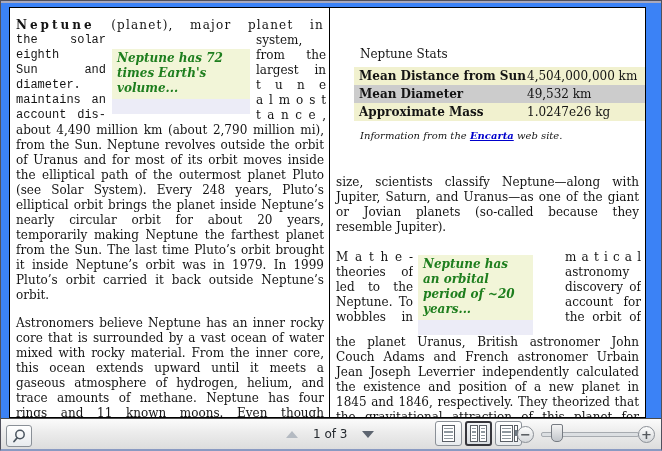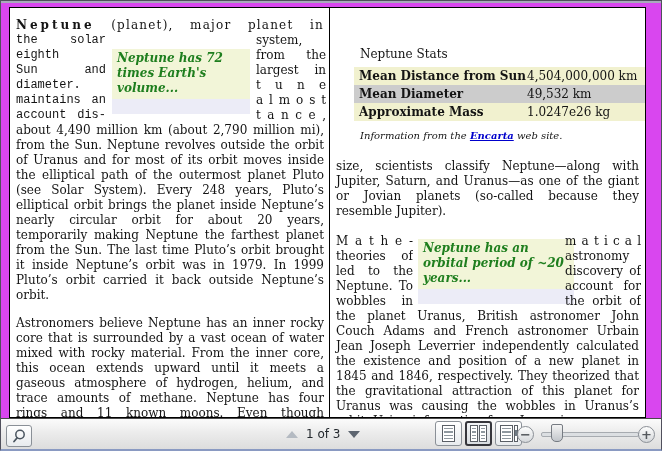--- a/index.html
+++ b/index.html
@@ -1,17 +1,17 @@
 <!DOCTYPE html>
 <html lang="en"><head>
 <meta charset="utf-8">
 <style>
   html,body{margin:0;padding:0;background:#d8d8d8;}
   .window{
-    position:relative; width:662px; height:451px; background:#d946ef;
+    position:relative; width:662px; height:451px; background:#3b82f6;
     box-sizing:border-box; border:1px solid #50505c; border-bottom:2px solid #8a9ac2;
     box-shadow: inset 0 2px 0 #a9a9bd;
     font-family:"DejaVu Serif", serif; overflow:hidden;
   }
   
   .page{
     position:absolute; top:6px; height:411px; background:#fff;
     border:1px solid #000; box-sizing:border-box; overflow:hidden;
   }
   .page-left{left:8px; width:322px;}
@@ -23,55 +23,55 @@
   }
   .heading-line{text-align:justify; text-align-last:justify; letter-spacing:1.2px;}
   .heading-word{font-weight:bold; letter-spacing:3px;}
   
   .band{display:flex; align-items:flex-start;}
   .band-col{flex:none;}
   .band-line{height:15px; overflow:hidden; text-align:justify; text-align-last:justify;}
   .pl-left{width:90px;font-family:Liberation Mono, monospace;} .pl-mid{width:150px;} .pl-right{width:70px;}
   .pr-left{width:77px;} .pr-mid{width:152px;} .pr-right{width:76px;}
   .pullquote{margin:16px 4px 0 6px; width:138px;}
-  .pullquote.q2{margin-top:5px; width:156px; margin-left:5px;}
+  .pullquote.q2{margin-top:5px; width:115px; margin-left:5px;}
   .pullquote-text{
     background:#f2f5d8; color:#1e7e1e; font-weight:bold; font-style:italic;
     padding:2px 5px 3px 5px; font-size:12px; line-height:15px; text-align:left; text-align-last:left;
   }
   .pullquote-shadow{background:#ececf7; height:15px;}
   .para{margin:0; text-align:justify;}
   .para.gap{margin-top:13px;}
   
   .stats-block{margin:34px 0 0 18px; width:282px;}
   .stats-title{margin:0 0 5px 6px; text-align:left; text-align-last:left;}
   .stats-table{width:298px;border-radius:14px;}
   .stats-row{display:flex; height:18px; align-items:center; overflow:hidden;}
   .stats-row.yellow{background:#f1f1cf;}
   .stats-row.gray{background:#cccccc;}
   .stats-label{flex:none; width:168px; font-weight:bold; padding-left:5px; white-space:nowrap; overflow:hidden;}
   .stats-value{flex:1; white-space:nowrap; overflow:hidden;}
   .stats-caption{margin:7px 0 0 6px; font-style:italic; font-size:10px; text-align:left; text-align-last:left;}
   .encarta-link{color:#0000cc; font-weight:bold; text-decoration:underline; cursor:pointer;}
-  .rp-para1{margin-top:16px;}
+  .rp-para1{margin-top:32px;}
   .rp-band{margin-top:15px;}
   
   .toolbar{
     position:absolute; left:0; right:0; bottom:0; height:30px;
     background:linear-gradient(#fbfbfb,#ececec 45%,#dddddd);
     border-top:1px solid #4a4a4a;
     font-family:"DejaVu Sans", sans-serif; font-size:12px; color:#24292e;
   }
   .tb-btn{
     position:absolute; box-sizing:border-box; border:1px solid #8a9097; border-radius:3px;
     background:linear-gradient(#ffffff,#e8ebee); display:flex; align-items:center; justify-content:center;
     cursor:pointer;
   }
   .find-btn{left:5px; top:6px; width:26px; height:22px;}
-  .pagenav{position:absolute; left:285px; top:0; height:30px; display:flex; align-items:center; gap:8px;}
+  .pagenav{position:absolute; left:285px; top:0; height:30px; display:flex; align-items:center; gap:15px;}
   .tri-up{width:0;height:0;border-left:6px solid transparent;border-right:6px solid transparent;border-bottom:7px solid #b4bac2;cursor:pointer;}
   .tri-down{width:0;height:0;border-left:6px solid transparent;border-right:6px solid transparent;border-top:7px solid #5d6570;cursor:pointer;}
   .viewgroup{position:absolute; left:434px; top:2px; display:flex; gap:3px;}
   .view-btn{position:static; width:27px; height:25px;}
   .view-btn.selected{border:2px solid #36363c; background:linear-gradient(#f2f4f6,#d9dde1);}
   .mini-page{box-sizing:border-box; width:13px; height:17px; border:1px solid #5a5f66; background:#fff; padding:2px 1px;}
   .mini-page.narrow{width:8px;}
   .mini-lines{height:100%; background:repeating-linear-gradient(to bottom,#8f989f 0 1.5px,transparent 1.5px 3.5px);}
   .two-pages{display:flex; gap:1px;}
   .mini-scrollbar{box-sizing:border-box; width:4px; height:17px; margin-left:1px; border:1px solid #5a5f66;

